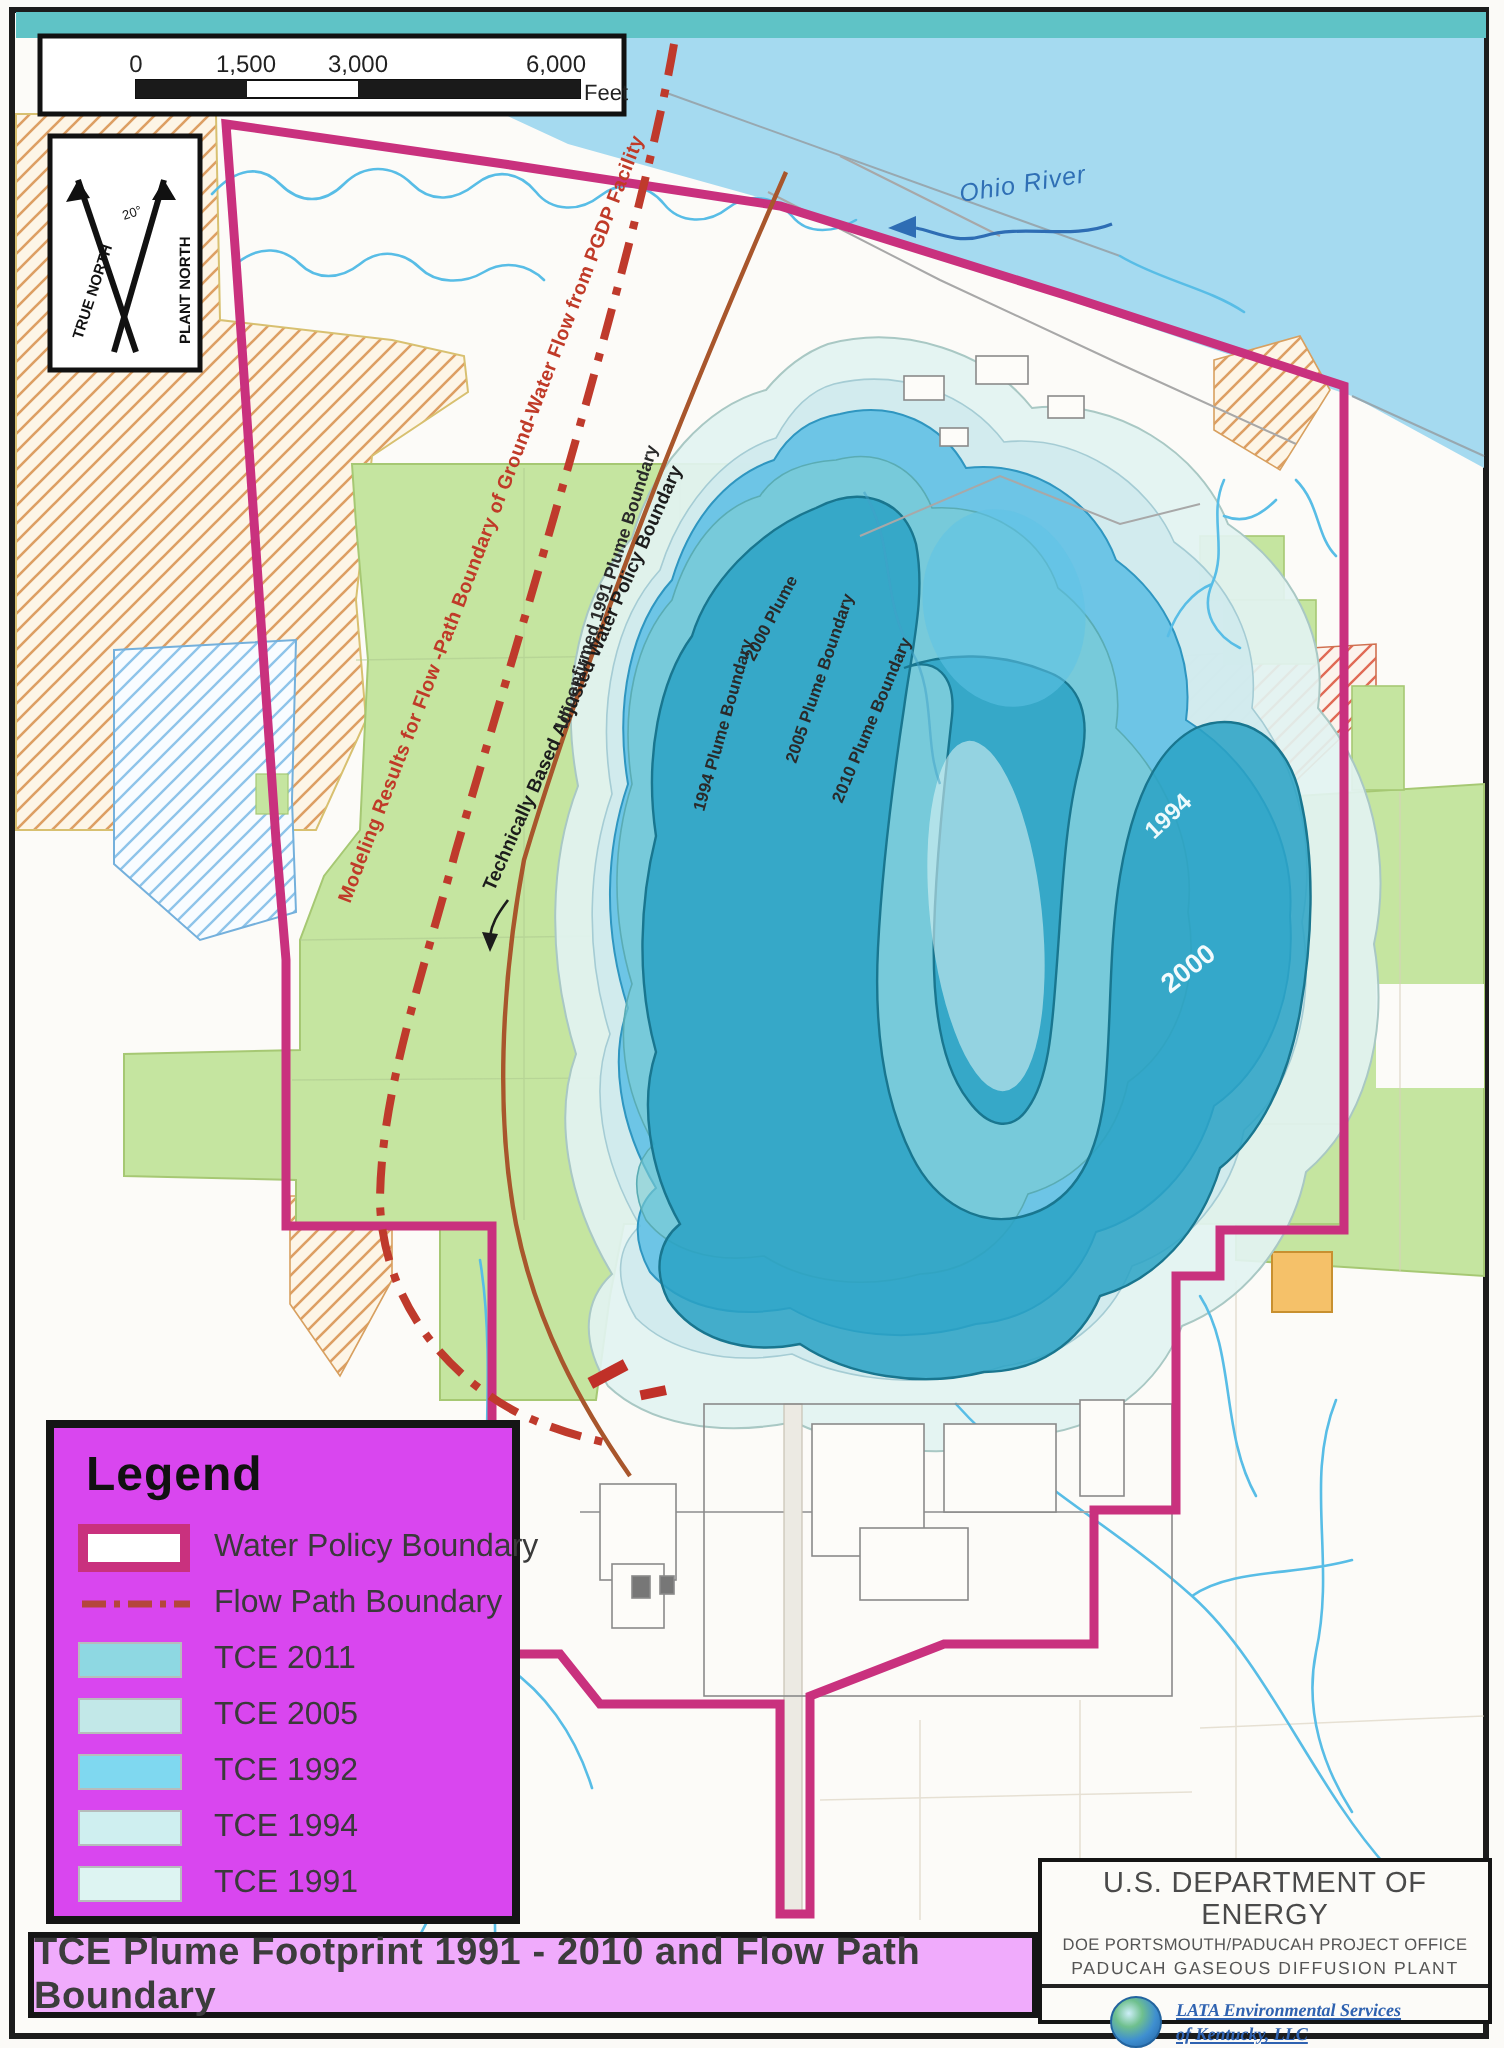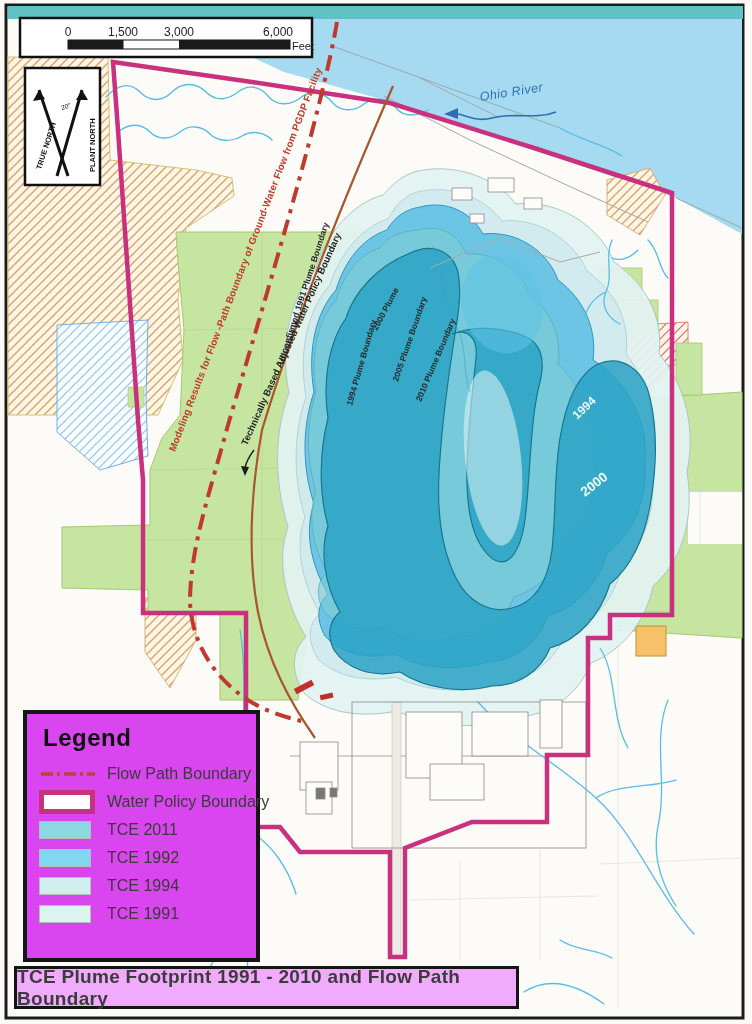--- a/index.html
+++ b/index.html
@@ -212,37 +212,43 @@
     <text transform="translate(62,110) rotate(-18)" font-size="6.5" fill="#111">20°</text>
     <text transform="translate(41,170) rotate(-72)" font-size="7.5" font-weight="bold" fill="#111">TRUE NORTH</text>
     <text transform="translate(95,172) rotate(-90)" font-size="7.5" font-weight="bold" fill="#111">PLANT NORTH</text>
   </g>
 </svg>
 
 <div class="legend">
   <div class="legend-title">Legend</div>
   <div class="legend-row">
     <span class="sample">
+          <span class="wp-sample"></span>
+        </span>
+    <span class="legend-label">Water Policy Boundary</span>
+  </div>
+  <div class="legend-row">
+    <span class="sample">
       <svg width="58" height="10">
             <line x1="2" y1="5" x2="56" y2="5" stroke="#b5463c" stroke-width="3.5" stroke-dasharray="12 4 3 4"></line>
           </svg>
     </span>
     <span class="legend-label">Flow Path Boundary</span>
   </div>
   <div class="legend-row">
     <span class="sample">
-          <span class="wp-sample"></span>
-        </span>
-    <span class="legend-label">Water Policy Boundary</span>
-  </div>
-  <div class="legend-row">
-    <span class="sample">
           <span class="swatch sw-2010"></span>
         </span>
     <span class="legend-label">TCE 2011</span>
+  </div>
+  <div class="legend-row">
+    <span class="sample">
+          <span class="swatch sw-2005"></span>
+        </span>
+    <span class="legend-label">TCE 2005</span>
   </div>
   <div class="legend-row">
     <span class="sample">
           <span class="swatch sw-2000"></span>
         </span>
     <span class="legend-label">TCE 1992</span>
   </div>
   <div class="legend-row">
     <span class="sample">
           <span class="swatch sw-1994"></span>
@@ -254,14 +260,26 @@
           <span class="swatch sw-1991"></span>
         </span>
     <span class="legend-label">TCE 1991</span>
   </div>
 </div>
 
 <div class="titlebar">
   <span>TCE Plume Footprint 1991 - 2010 and Flow Path Boundary</span>
 </div>
 
+<div class="agency">
+  <div class="ag-l1">U.S. DEPARTMENT OF ENERGY</div>
+  <div class="ag-l2">DOE PORTSMOUTH/PADUCAH PROJECT OFFICE</div>
+  <div class="ag-l3">PADUCAH GASEOUS DIFFUSION PLANT</div>
+  <div class="logo-row">
+    <span class="globe"></span>
+    <span class="logo-text">
+      <span>LATA Environmental Services</span><br>
+      <span>of Kentucky, LLC</span>
+    </span>
+  </div>
+</div>
 
 </div>
 
 </body></html>

